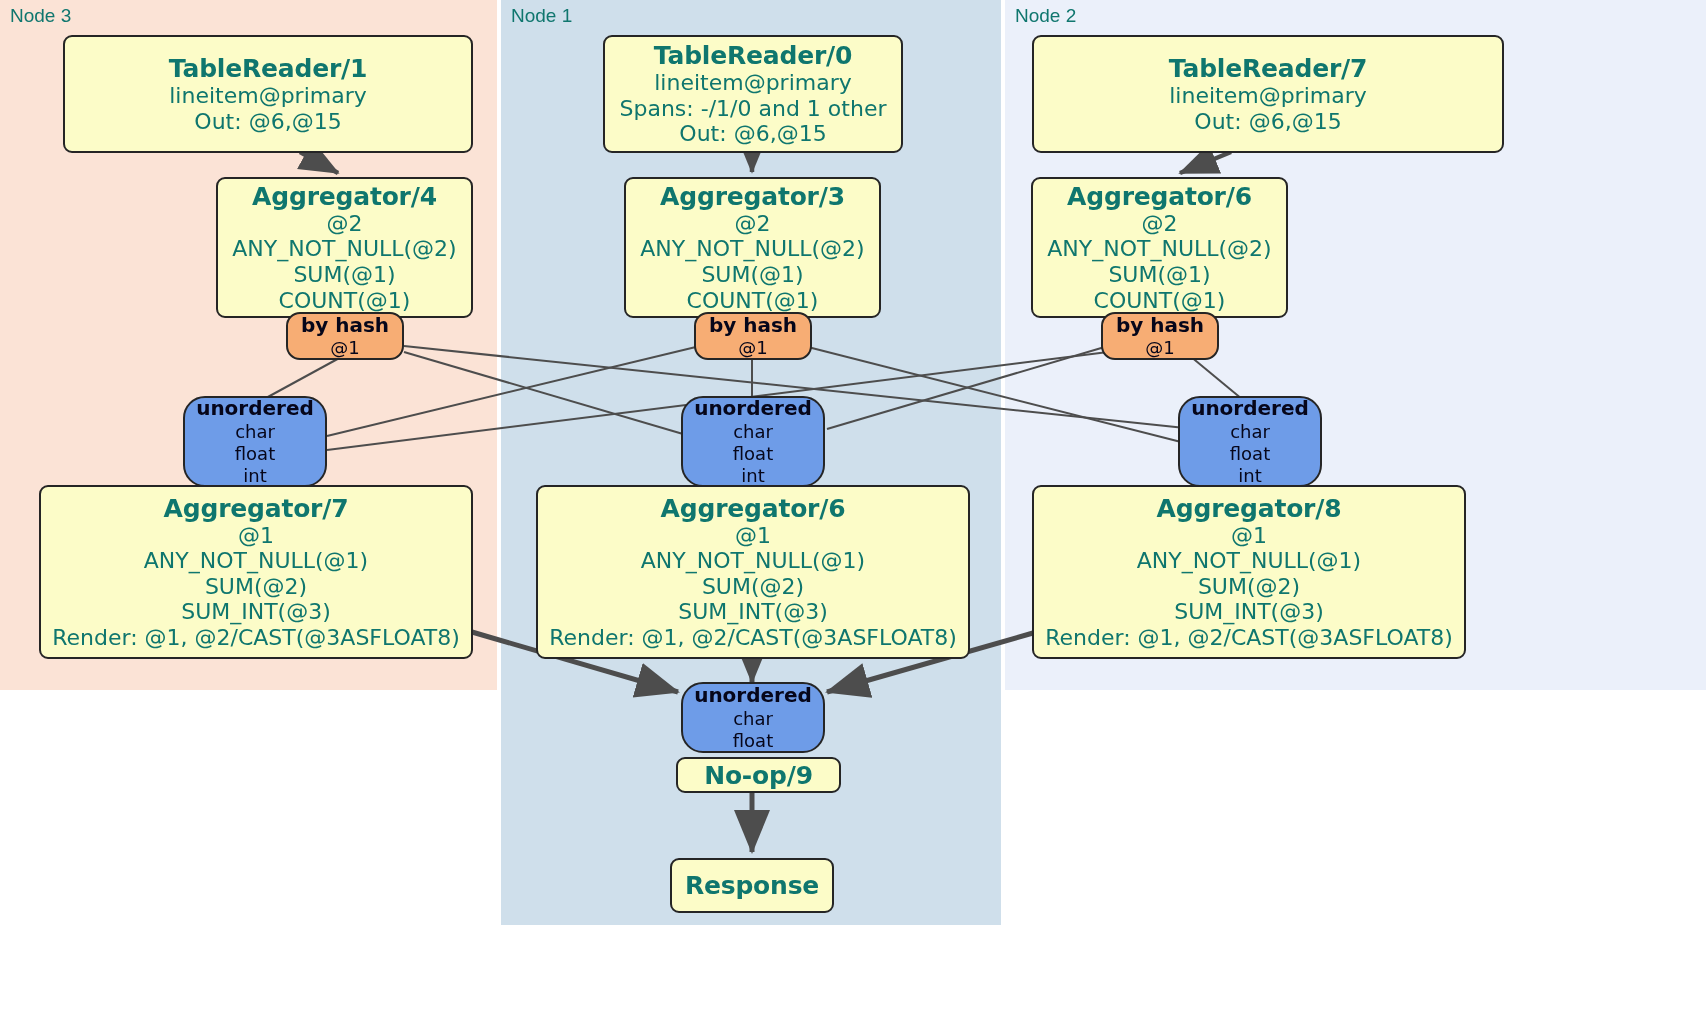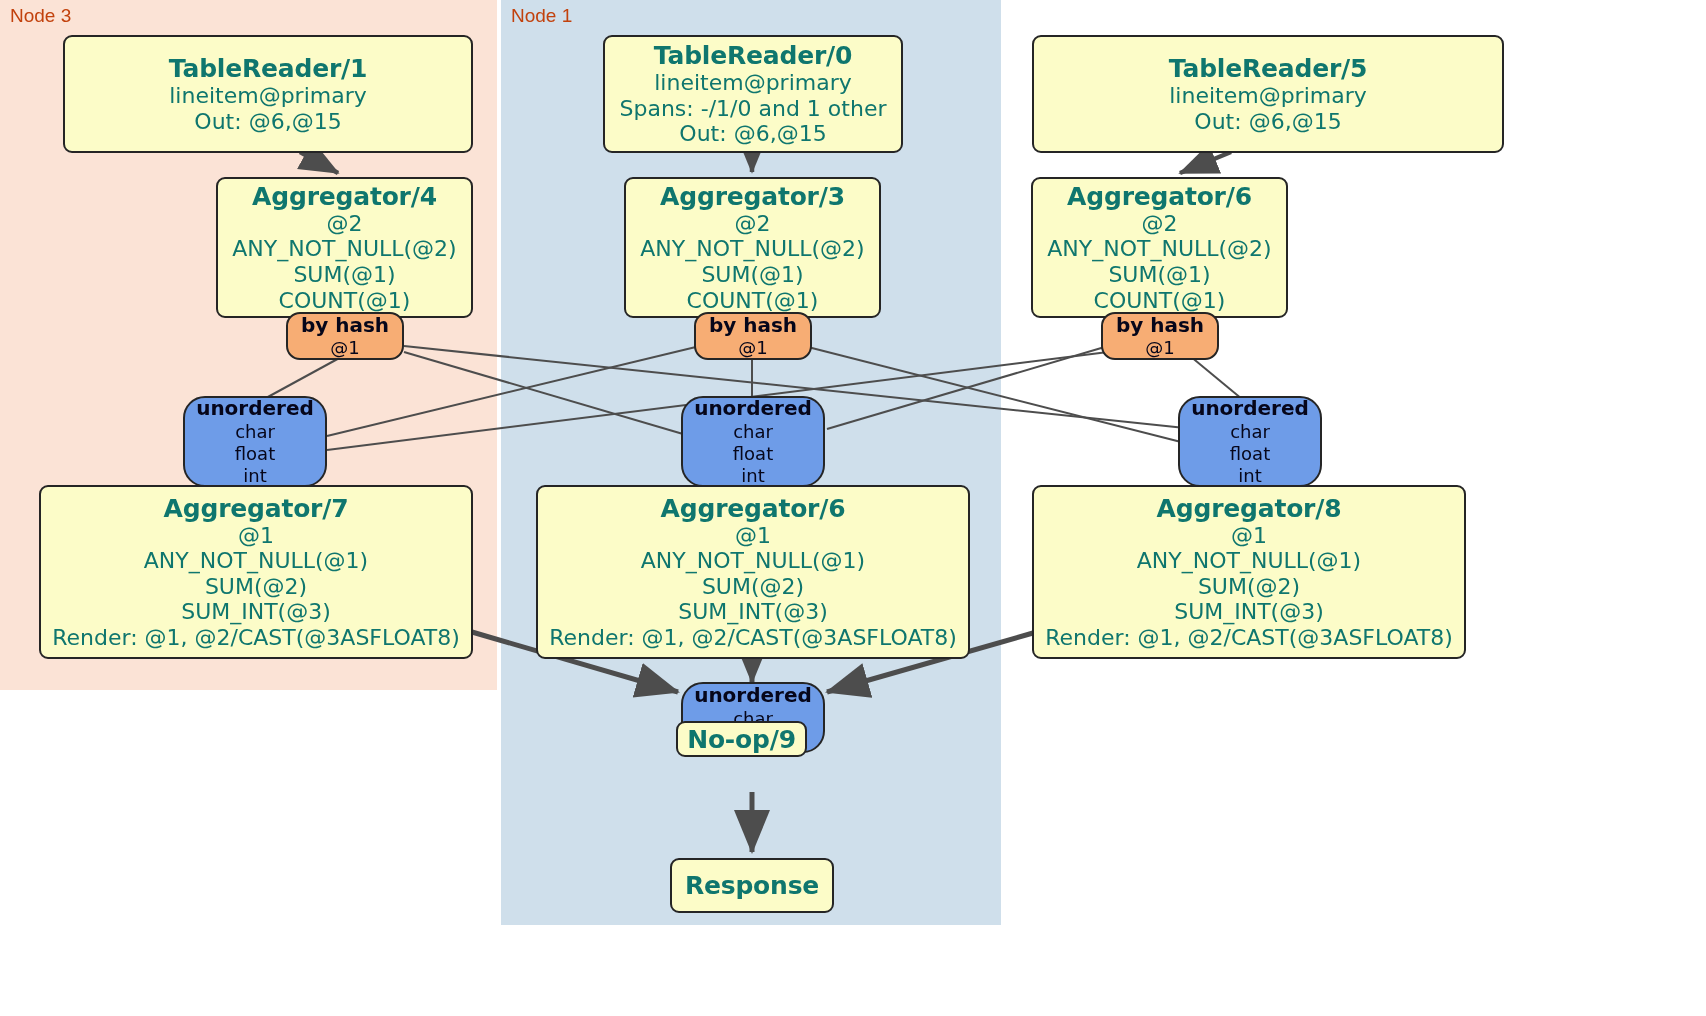--- a/index.html
+++ b/index.html
@@ -21,21 +21,21 @@
   }
   .node-panel {
     position: absolute;
     box-sizing: border-box;
   }
   .node-panel-label {
     position: absolute;
     left: 10px;
     top: 5px;
     font-size: 19px;
-    color: #c2410c;
+    color: #0f766e;
     font-family: "Liberation Sans", sans-serif;
     white-space: nowrap;
   }
   svg.wires {
     position: absolute;
     left: 0;
     top: 0;
     width: 1706px;
     height: 1016px;
     pointer-events: none;
@@ -104,20 +104,23 @@
 <div id="canvas">
 
   <div class="node-panel" style="left:0px; top:0px; width:497px; height:690px; background:#fbe3d6;">
     <div class="node-panel-label">Node 3</div>
   </div>
 
   <div class="node-panel" style="left:501px; top:0px; width:500px; height:925px; background:#cfdfeb;">
     <div class="node-panel-label">Node 1</div>
   </div>
 
+  <div class="node-panel" style="left:1005px; top:0px; width:701px; height:690px; background:#ebf0fa;">
+    <div class="node-panel-label">Node 2</div>
+  </div>
 
   <svg class="wires" viewBox="0 0 1706 1016">
     <defs>
       <marker id="ah" markerWidth="9" markerHeight="9" refX="7.2" refY="3.2" orient="auto" markerUnits="strokeWidth">
         <path d="M0,0 L7.6,3.2 L0,6.4 z" fill="#4d4d4d"></path>
       </marker>
       <marker id="ahs" markerWidth="11" markerHeight="11" refX="8.4" refY="3.6" orient="auto" markerUnits="strokeWidth">
         <path d="M0,0 L8.8,3.6 L0,7.2 z" fill="#4d4d4d"></path>
       </marker>
     </defs>
@@ -152,21 +155,21 @@
   </div>
 
   <div class="box" style="left:603px; top:35px; width:300px; height:118px;">
     <div class="ttl">TableReader/0</div>
     <div class="ln">lineitem@primary</div>
     <div class="ln">Spans: -/1/0 and 1 other</div>
     <div class="ln">Out: @6,@15</div>
   </div>
 
   <div class="box" style="left:1032px; top:35px; width:472px; height:118px;">
-    <div class="ttl">TableReader/5</div>
+    <div class="ttl">TableReader/7</div>
     <div class="ln">lineitem@primary</div>
     <div class="ln">Out: @6,@15</div>
   </div>
 
   <div class="box" style="left:216px; top:177px; width:257px; height:141px;">
     <div class="ttl">Aggregator/4</div>
     <div class="ln">@2</div>
     <div class="ln">ANY_NOT_NULL(@2)</div>
     <div class="ln">SUM(@1)</div>
     <div class="ln">COUNT(@1)</div>
@@ -250,21 +253,21 @@
     <div class="ln">SUM_INT(@3)</div>
     <div class="ln">Render: @1, @2/CAST(@3ASFLOAT8)</div>
   </div>
 
   <div class="router unordered" style="left:681px; top:682px; width:144px; height:71px;">
     <div class="rttl">unordered</div>
     <div class="rln">char</div>
     <div class="rln">float</div>
   </div>
 
-  <div class="box small-box" style="left:676px; top:721px; width:131px; height:36px;">
+  <div class="box small-box" style="left:676px; top:757px; width:165px; height:36px;">
     <div class="ttl">No-op/9</div>
   </div>
 
   <div class="box small-box" style="left:670px; top:858px; width:164px; height:55px;">
     <div class="ttl">Response</div>
   </div>
 
 </div>
 
 </body></html>

